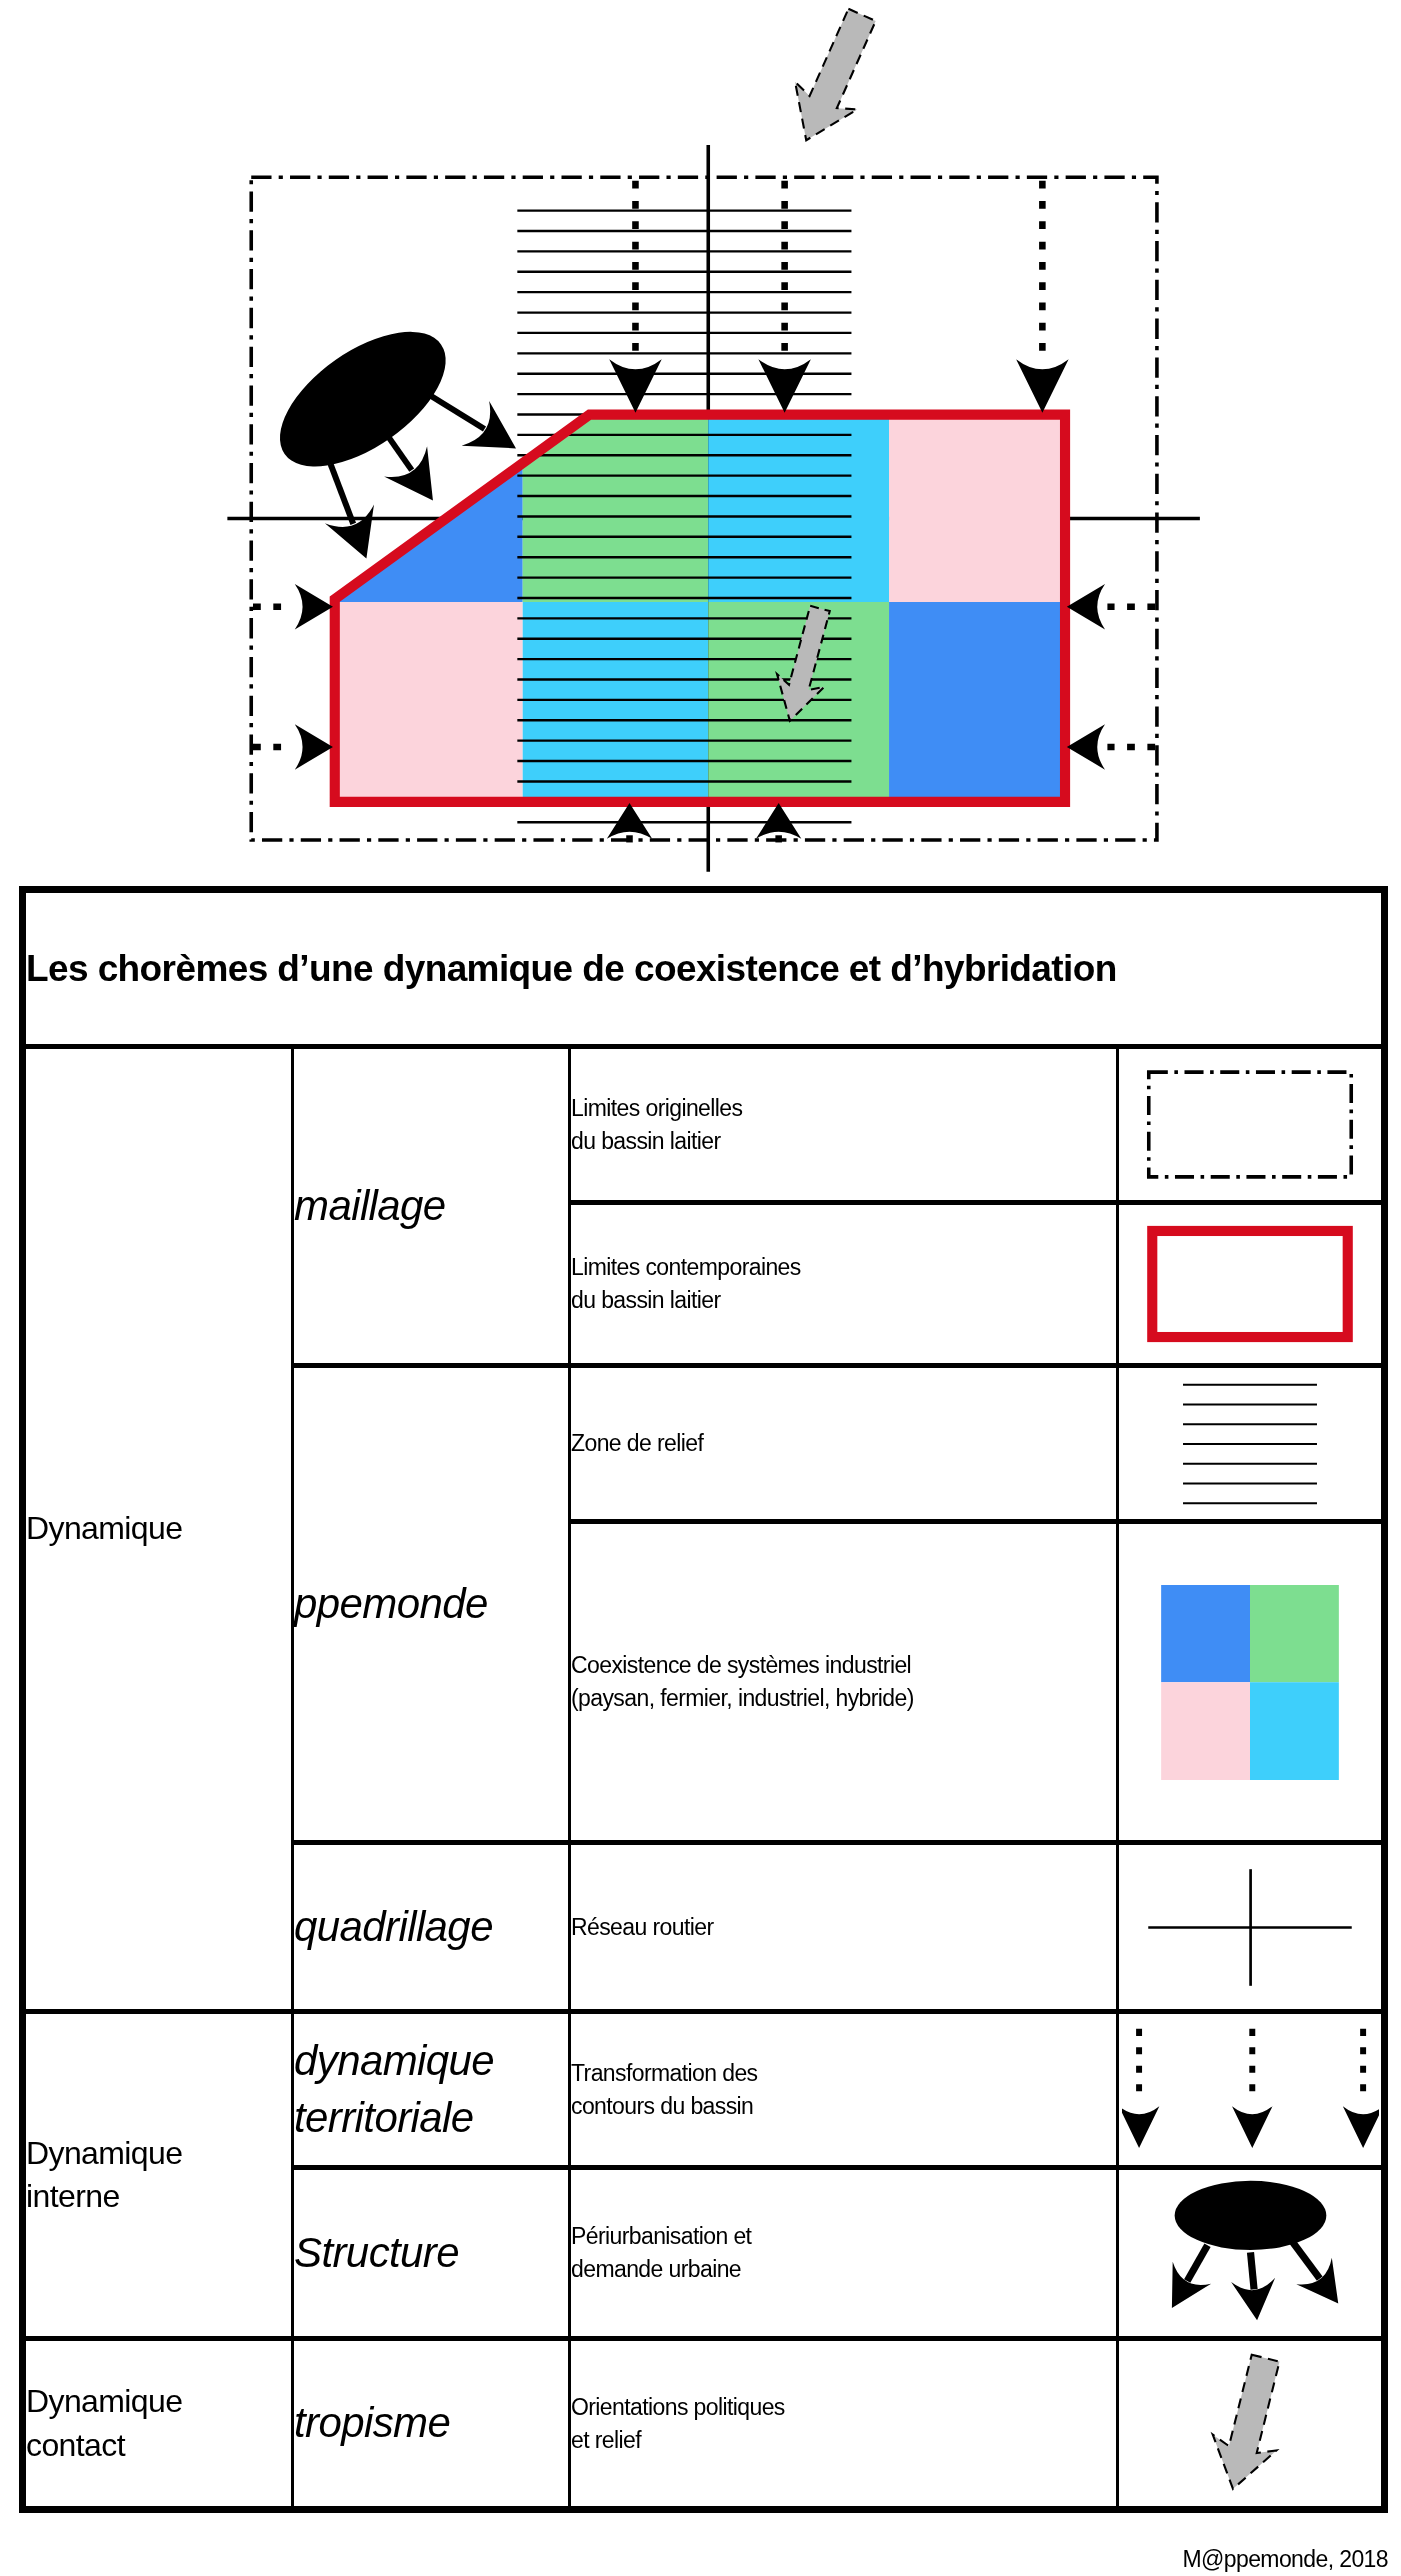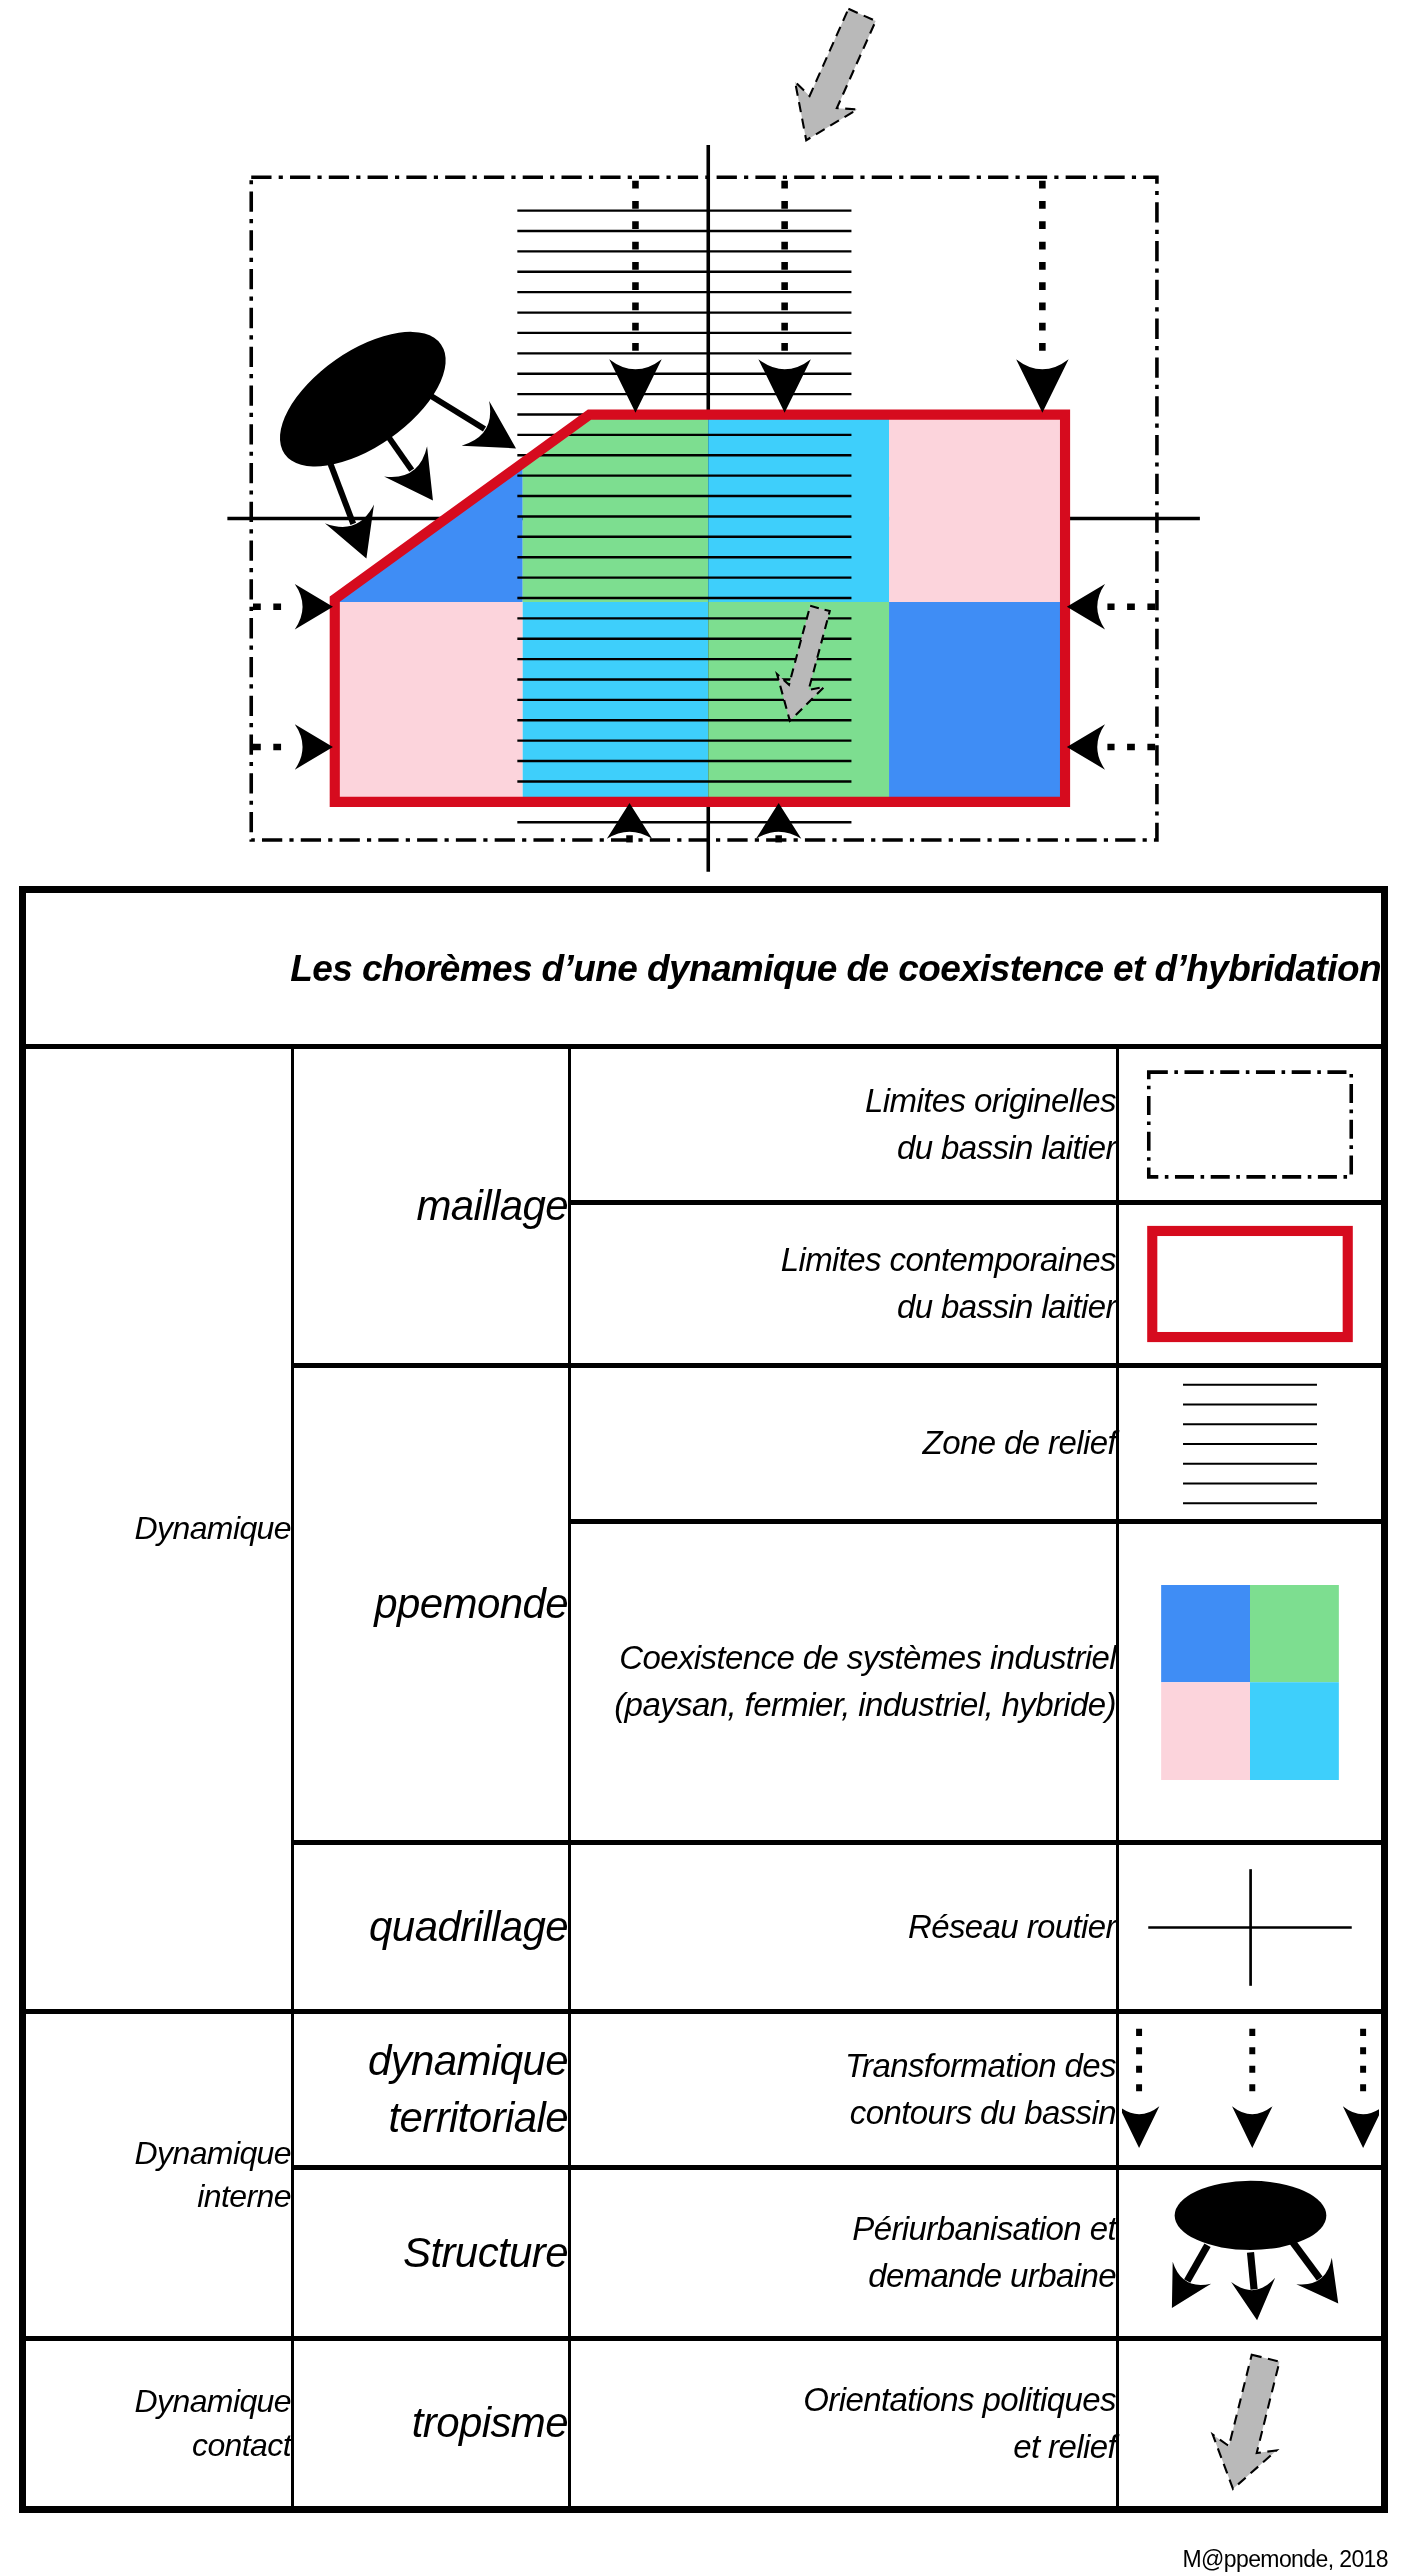--- a/index.html
+++ b/index.html
@@ -1,25 +1,25 @@
 <!DOCTYPE html>
 <html style="--red: #d60b1e; --blue: #3f8df5; --green: #7dde90; --cyan: #3ecffb; --pink: #fcd4dc; --gray: #b9b9b9; --black: #000000;font-size:9.5px"><head>
 <meta charset="utf-8">
 <style>
   html,body{margin:0;padding:0;background:#ffffff;}
   body{width:1401px;height:2576px;position:relative;font-family:"Liberation Sans",sans-serif;color:#000;}
   #diagram{position:absolute;left:0;top:0;width:1401px;height:886px;}
   #legend-table{position:absolute;left:19px;top:886px;width:1363px;border-collapse:collapse;table-layout:fixed;
     border:7.2px solid #000;}
   #legend-table td{border-left:3.6px solid #000;border-right:3.6px solid #000;border-top:5.4px solid #000;border-bottom:5.4px solid #000;
-    text-align:right;vertical-align:middle;padding:0;font-style:italic;}
+    text-align:left;vertical-align:middle;padding:0;}
   .title-cell{font-size:37px;font-weight:bold;letter-spacing:-0.6px;}
   .cat{font-size:32px;letter-spacing:-0.6px;line-height:1.35;}
   .concept{font-size:42px;font-style:italic;letter-spacing:-0.6px;line-height:1.35;}
-  .desc{font-size:33px;letter-spacing:-0.6px;line-height:1.42;}
+  .desc{font-size:23px;letter-spacing:-0.6px;line-height:1.42;}
   .line{display:block;}
   td.sym{vertical-align:middle;text-align:center;}
   td.sym svg{display:block;margin:0 auto;}
   #credit{position:absolute;right:13px;top:2546px;font-size:23px;letter-spacing:-0.6px;}
 </style>
 </head>
 <body>
 
 <div id="diagram">
 <svg width="1401" height="886" viewBox="0 0 2348 1485" xmlns="http://www.w3.org/2000/svg">

